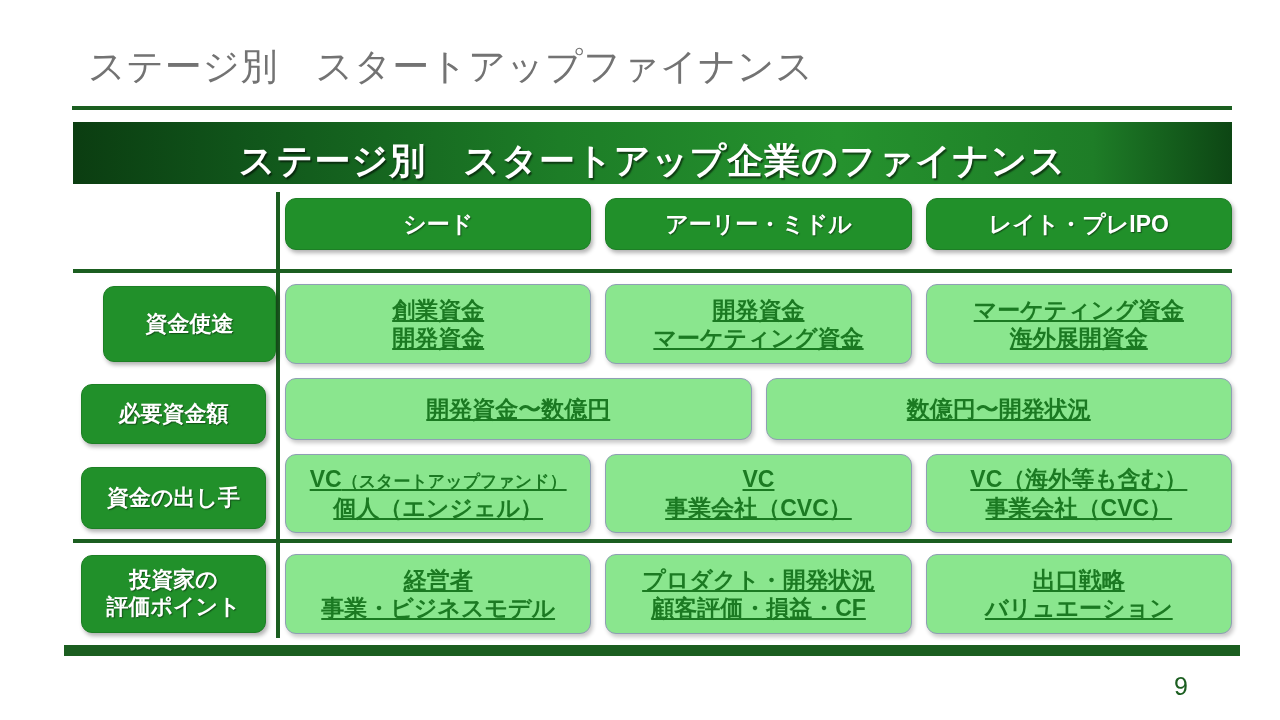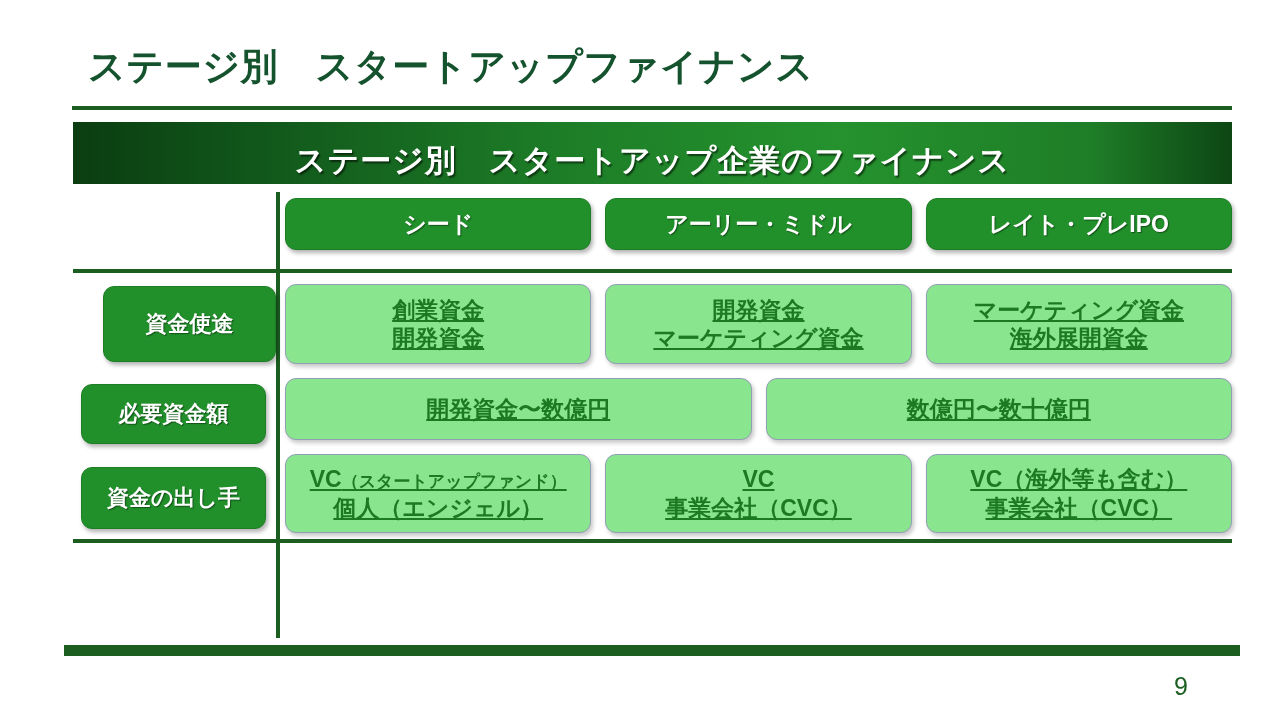--- a/index.html
+++ b/index.html
@@ -14,22 +14,22 @@
     overflow: hidden;
     font-family: "Liberation Sans", "DejaVu Sans", sans-serif;
   }
 
   
   #slide-title {
     position: absolute;
     left: 88px;
     top: 42px;
     font-size: 37px;
-    font-weight: 700;
-    color: #14532d;
+    font-weight: 400;
+    color: #737373;
     letter-spacing: 0.5px;
     white-space: pre;
   }
   #title-rule {
     position: absolute;
     left: 72px;
     top: 106px;
     width: 1160px;
     height: 4px;
     background: #1b5e20;
@@ -48,21 +48,21 @@
         #1d7d27 42%,
         #25922e 66%,
         #1e7d27 88%,
         #0d4614 100%);
     display: flex;
     align-items: center;
     justify-content: center;
   }
   #banner-text {
     color: #ffffff;
-    font-size: 31px;
+    font-size: 36px;
     font-weight: 700;
     letter-spacing: 1px;
     white-space: pre;
     text-shadow: 1.5px 1.5px 1.5px rgba(0,0,0,0.55);
     margin-top: 16px;
   }
 
   
   #matrix {
     position: absolute;
@@ -257,21 +257,21 @@
     <div class="label-cell">
       <div class="pill pill-dark row-label-pill">
         <span>必要資金額</span>
       </div>
     </div>
     <div class="data-cells">
       <div class="pill pill-light data-pill">
         <span>開発資金〜数億円</span>
       </div>
       <div class="pill pill-light data-pill">
-        <span>数億円〜数十億円</span>
+        <span>数億円〜開発状況</span>
       </div>
     </div>
   </div>
 
   <div class="grid-row" id="row-2">
     <div class="label-cell">
       <div class="pill pill-dark row-label-pill">
         <span>資金の出し手</span>
       </div>
     </div>
@@ -286,17 +286,39 @@
         <span>VC</span>
         <span>事業会社（CVC）</span>
       </div>
       <div class="pill pill-light data-pill">
         <span>VC（海外等も含む）</span>
         <span>事業会社（CVC）</span>
       </div>
     </div>
   </div>
 
+  <div class="grid-row" id="row-3">
+    <div class="label-cell">
+      <div class="pill pill-dark row-label-pill">
+        <span>投資家の</span>
+        <span>評価ポイント</span>
+      </div>
+    </div>
+    <div class="data-cells">
+      <div class="pill pill-light data-pill">
+        <span>経営者</span>
+        <span>事業・ビジネスモデル</span>
+      </div>
+      <div class="pill pill-light data-pill">
+        <span>プロダクト・開発状況</span>
+        <span>顧客評価・損益・CF</span>
+      </div>
+      <div class="pill pill-light data-pill">
+        <span>出口戦略</span>
+        <span>バリュエーション</span>
+      </div>
+    </div>
+  </div>
 
 </div>
 
 <div id="footer-bar"></div>
 <div id="page-number">9</div>
 
 </body></html>

